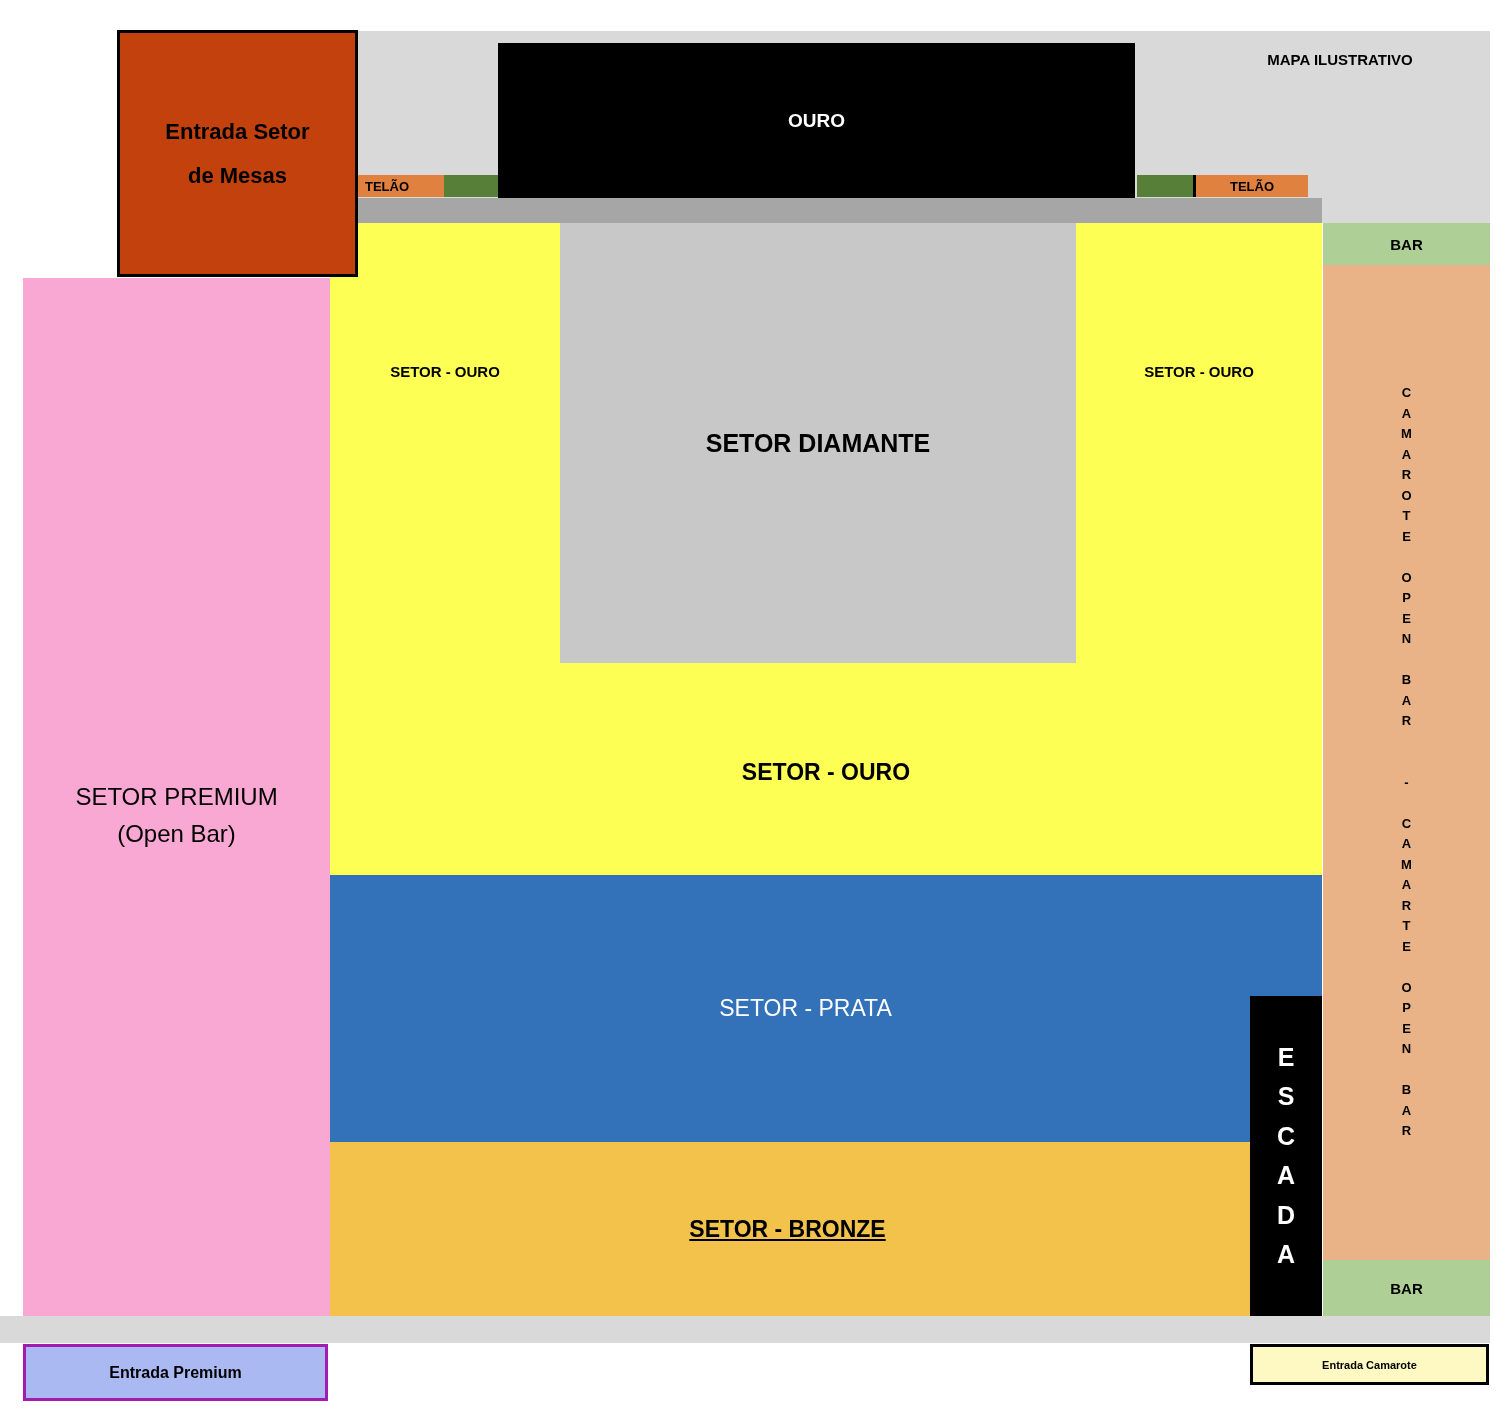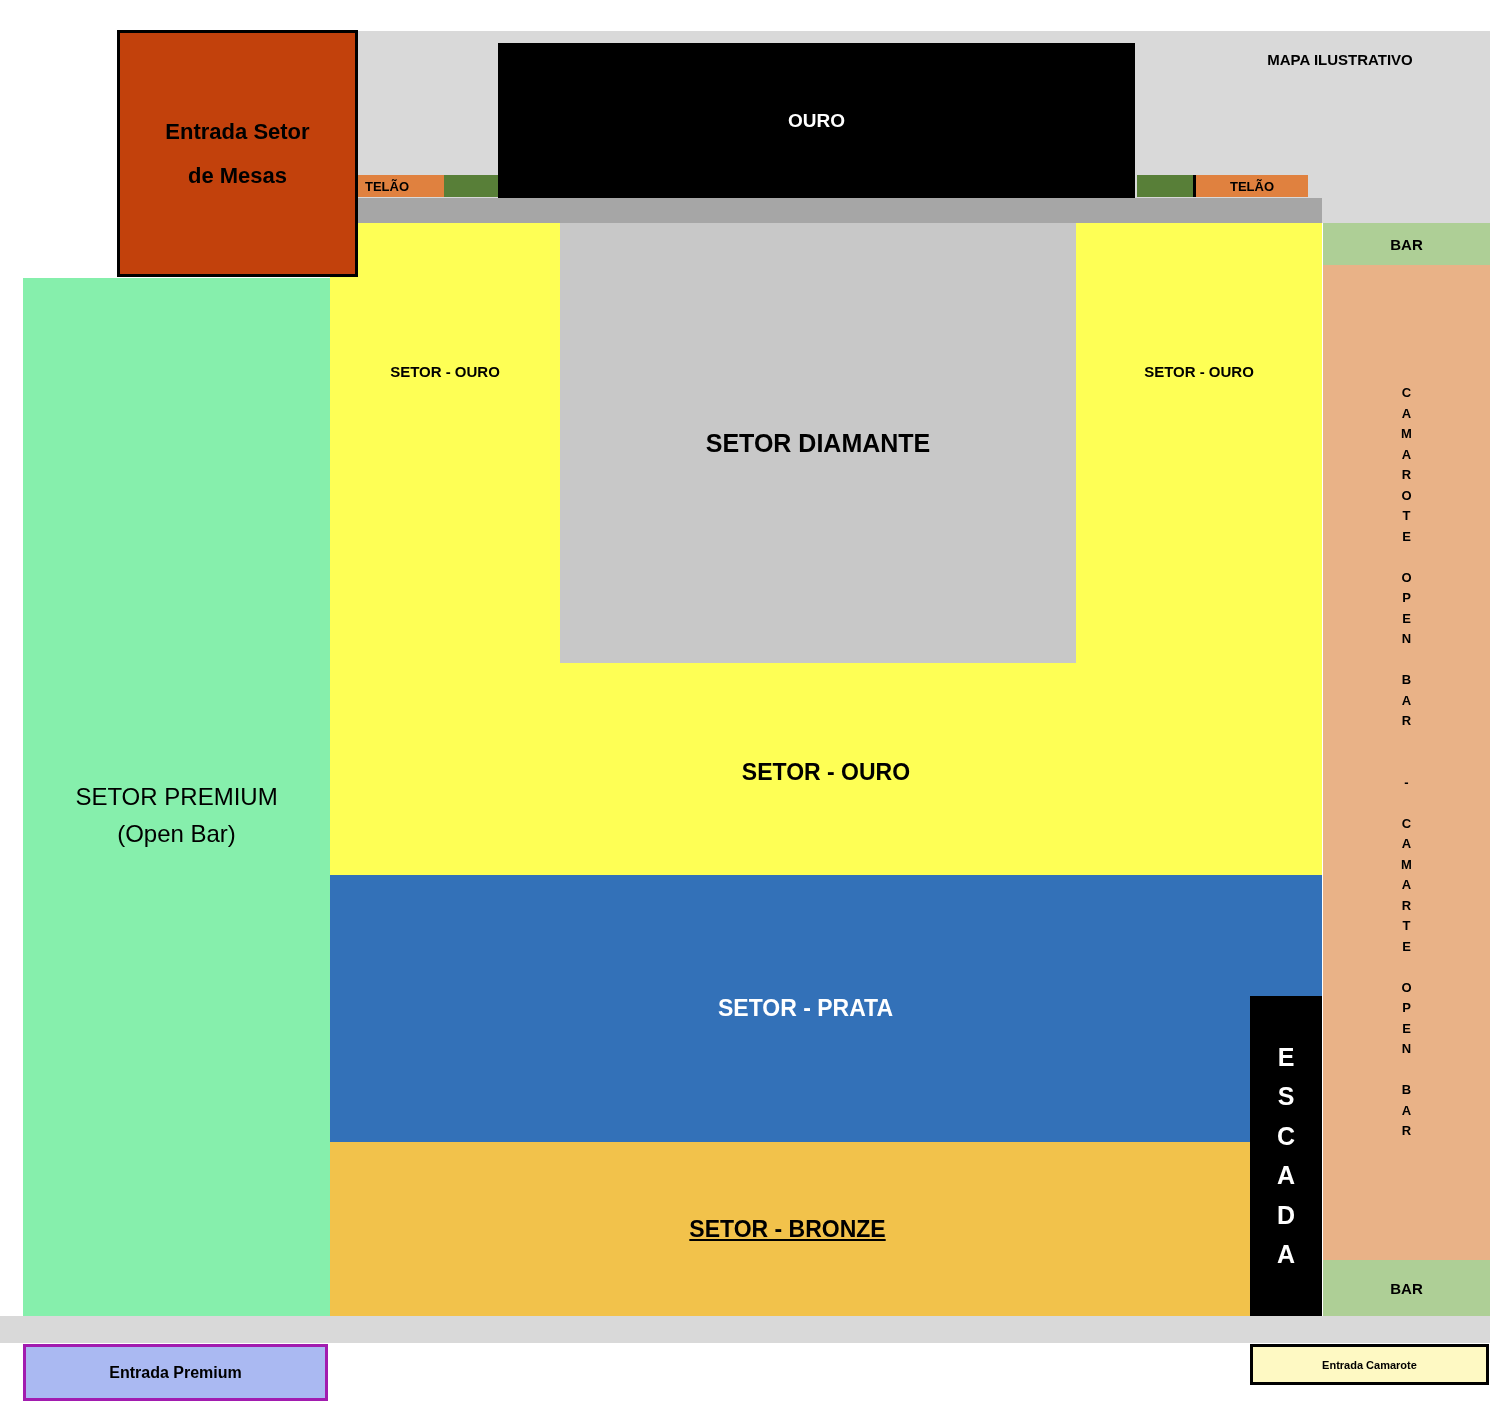--- a/index.html
+++ b/index.html
@@ -30,30 +30,30 @@
   .map-title     { left:1245px; top:48px; width:190px; height:22px; font-weight:700; font-size:15px; }
 
   
   .sector-ouro     { left:330px; top:223px; width:992px; height:652px; background:#feff55; }
   .sector-diamante { left:560px; top:223px; width:516px; height:440px; background:#c8c8c8; }
   .diamante-label  { font-weight:700; font-size:25px; }
   .ouro-small-left { left:330px; top:360px; width:230px; height:22px; font-weight:700; font-size:15px; }
   .ouro-small-right{ left:1076px;top:360px; width:246px; height:22px; font-weight:700; font-size:15px; }
   .ouro-main-label { left:330px; top:695px; width:992px; height:155px; font-weight:700; font-size:23px; }
 
-  .sector-premium  { left:23px; top:278px; width:307px; height:1038px; background:#86efac;
+  .sector-premium  { left:23px; top:278px; width:307px; height:1038px; background:#f9a8d4;
                      font-size:24px; font-weight:400; line-height:37px; white-space:pre-line;
                      padding-top:36px; }
   .entrance-mesas  { left:117px; top:30px; width:241px; height:247px; background:#c2410c;
                      border:3px solid #000; font-weight:700; font-size:22px; line-height:44px;
                      white-space:pre-line; }
 
   .sector-prata    { left:330px; top:875px; width:992px; height:267px; background:#3371b8; }
   .prata-label     { left:330px; top:875px; width:915px; height:267px; color:#ffffff;
-                     font-weight:700; font-size:23px;padding-left:36px; }
+                     font-weight:400; font-size:23px;padding-left:36px; }
   .sector-bronze   { left:330px; top:1142px; width:992px; height:174px; background:#f2c24b; }
   .bronze-label    { left:330px; top:1142px; width:915px; height:174px;
                      font-weight:700; font-size:23px;text-decoration:underline; }
 
   .escada          { left:1250px; top:996px; width:72px; height:320px; background:#000000; }
   .escada-text     { color:#ffffff; font-weight:700; font-size:25px; line-height:39.5px;
                      white-space:pre; text-align:center; }
 
   .camarote-col    { left:1323px; top:265px; width:167px; height:995px; background:#e9b287; }
   .camarote-text   { font-weight:700; font-size:13px; line-height:20.5px;

